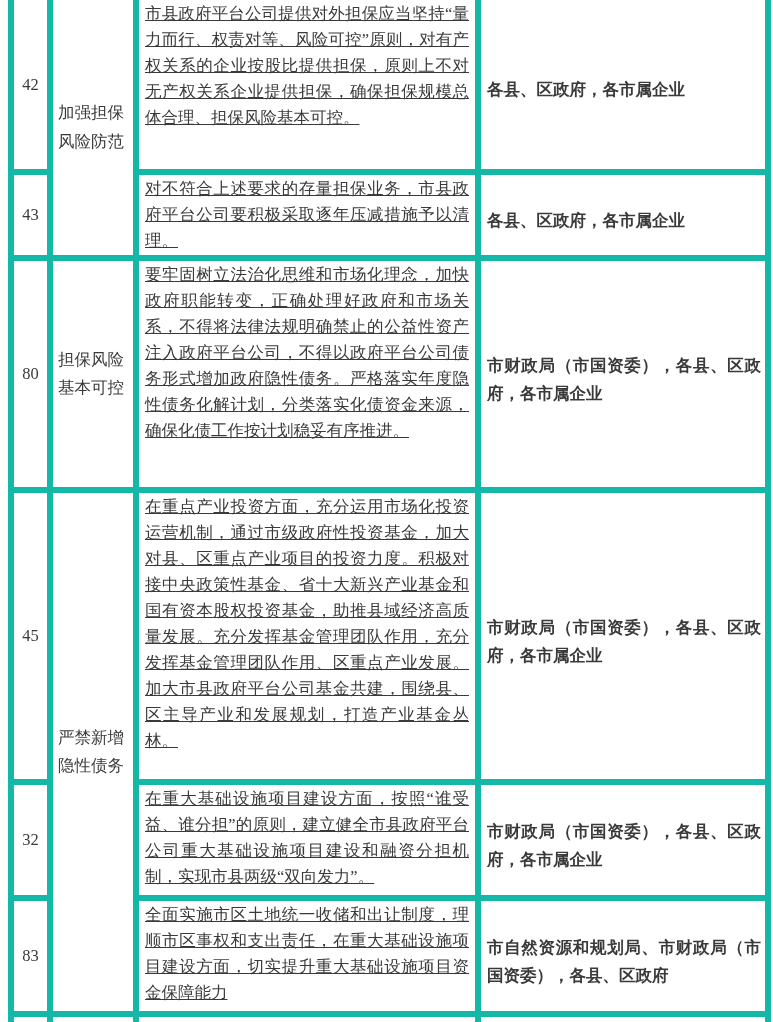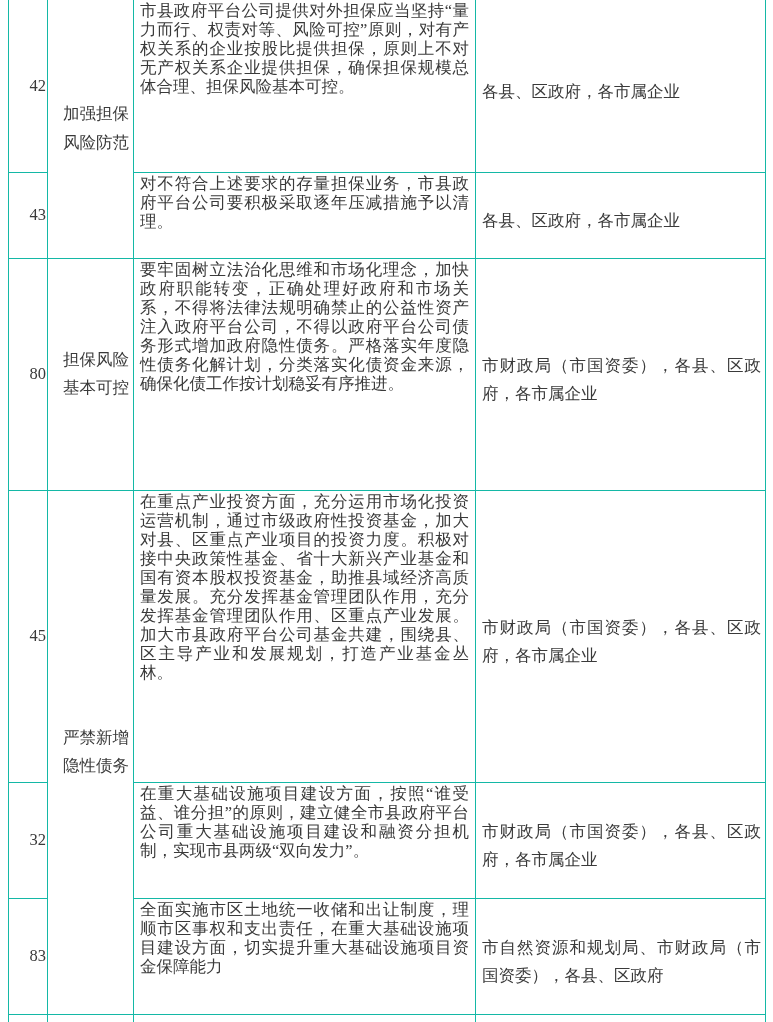--- a/index.html
+++ b/index.html
@@ -13,50 +13,52 @@
     color: #3a3a3a;
   }
   table.doc-table {
     position: absolute;
     left: 8px;
     top: 0;
     border-collapse: collapse;
     table-layout: fixed;
   }
   table.doc-table td {
-    border: 1px solid #14b8a6;
+    border: 6px solid #14b8a6;
     font-size: 16.5px;
     overflow: hidden;
   }
   
   tr.row-42 > td { border-top: none; }
   
   tr.row-partial > td { border-bottom: none; }
 
   td.num {
-    text-align: right;
+    text-align: center;
     vertical-align: middle;
   }
   td.cat {
     vertical-align: middle;
-    text-align: right;
+    text-align: left;
     padding: 0 4px 0 5px;
     line-height: 28.5px;
   }
   td.content {
     vertical-align: top;
     padding: 1px 6px 0 6px;
-    line-height: 19px;
+    line-height: 26px;
     text-align: justify;
+    text-decoration: underline;
   }
   td.resp {
     vertical-align: middle;
     padding: 12px 4px 0 6px;
     line-height: 28.5px;
     text-align: justify;
+    font-weight: bold;
   }
   tr.row-42 { height: 172px; }
   tr.row-43 { height: 86px; }
   tr.row-44 { height: 232px; }
   tr.row-45 { height: 292px; }
   tr.row-46 { height: 116px; }
   tr.row-47 { height: 116px; }
   tr.row-partial { height: 8px; }
 </style>
 </head>

